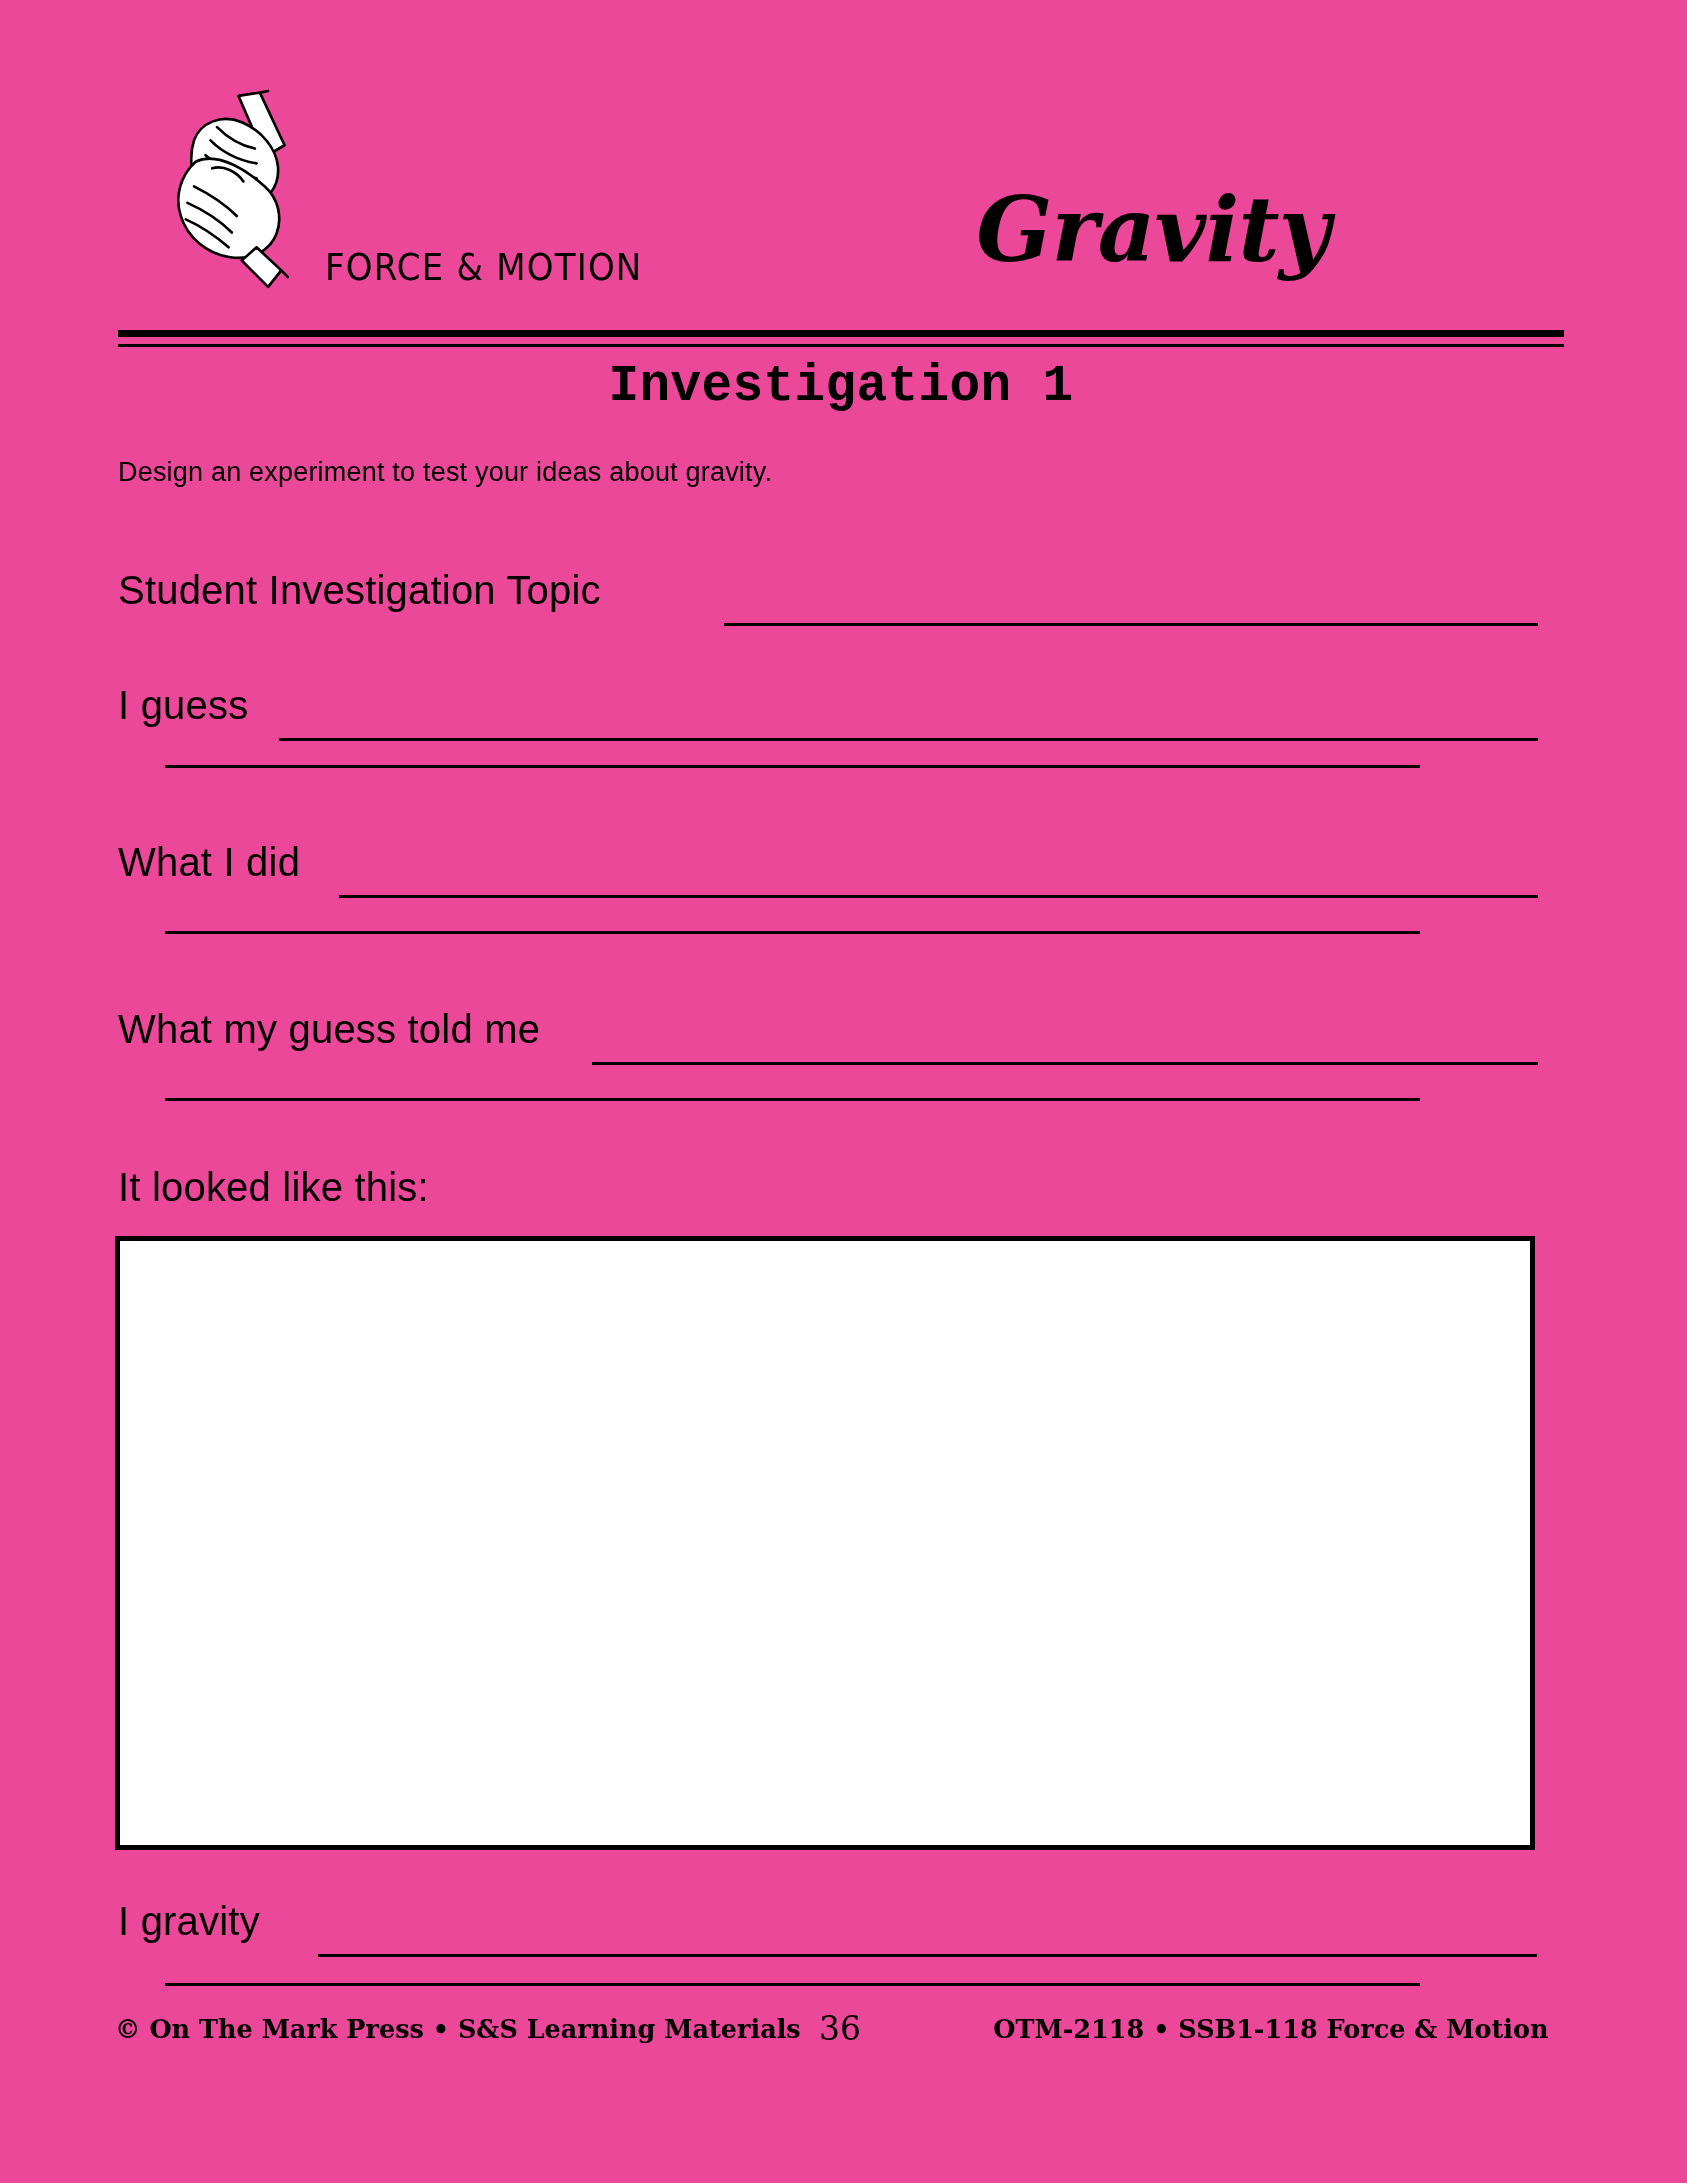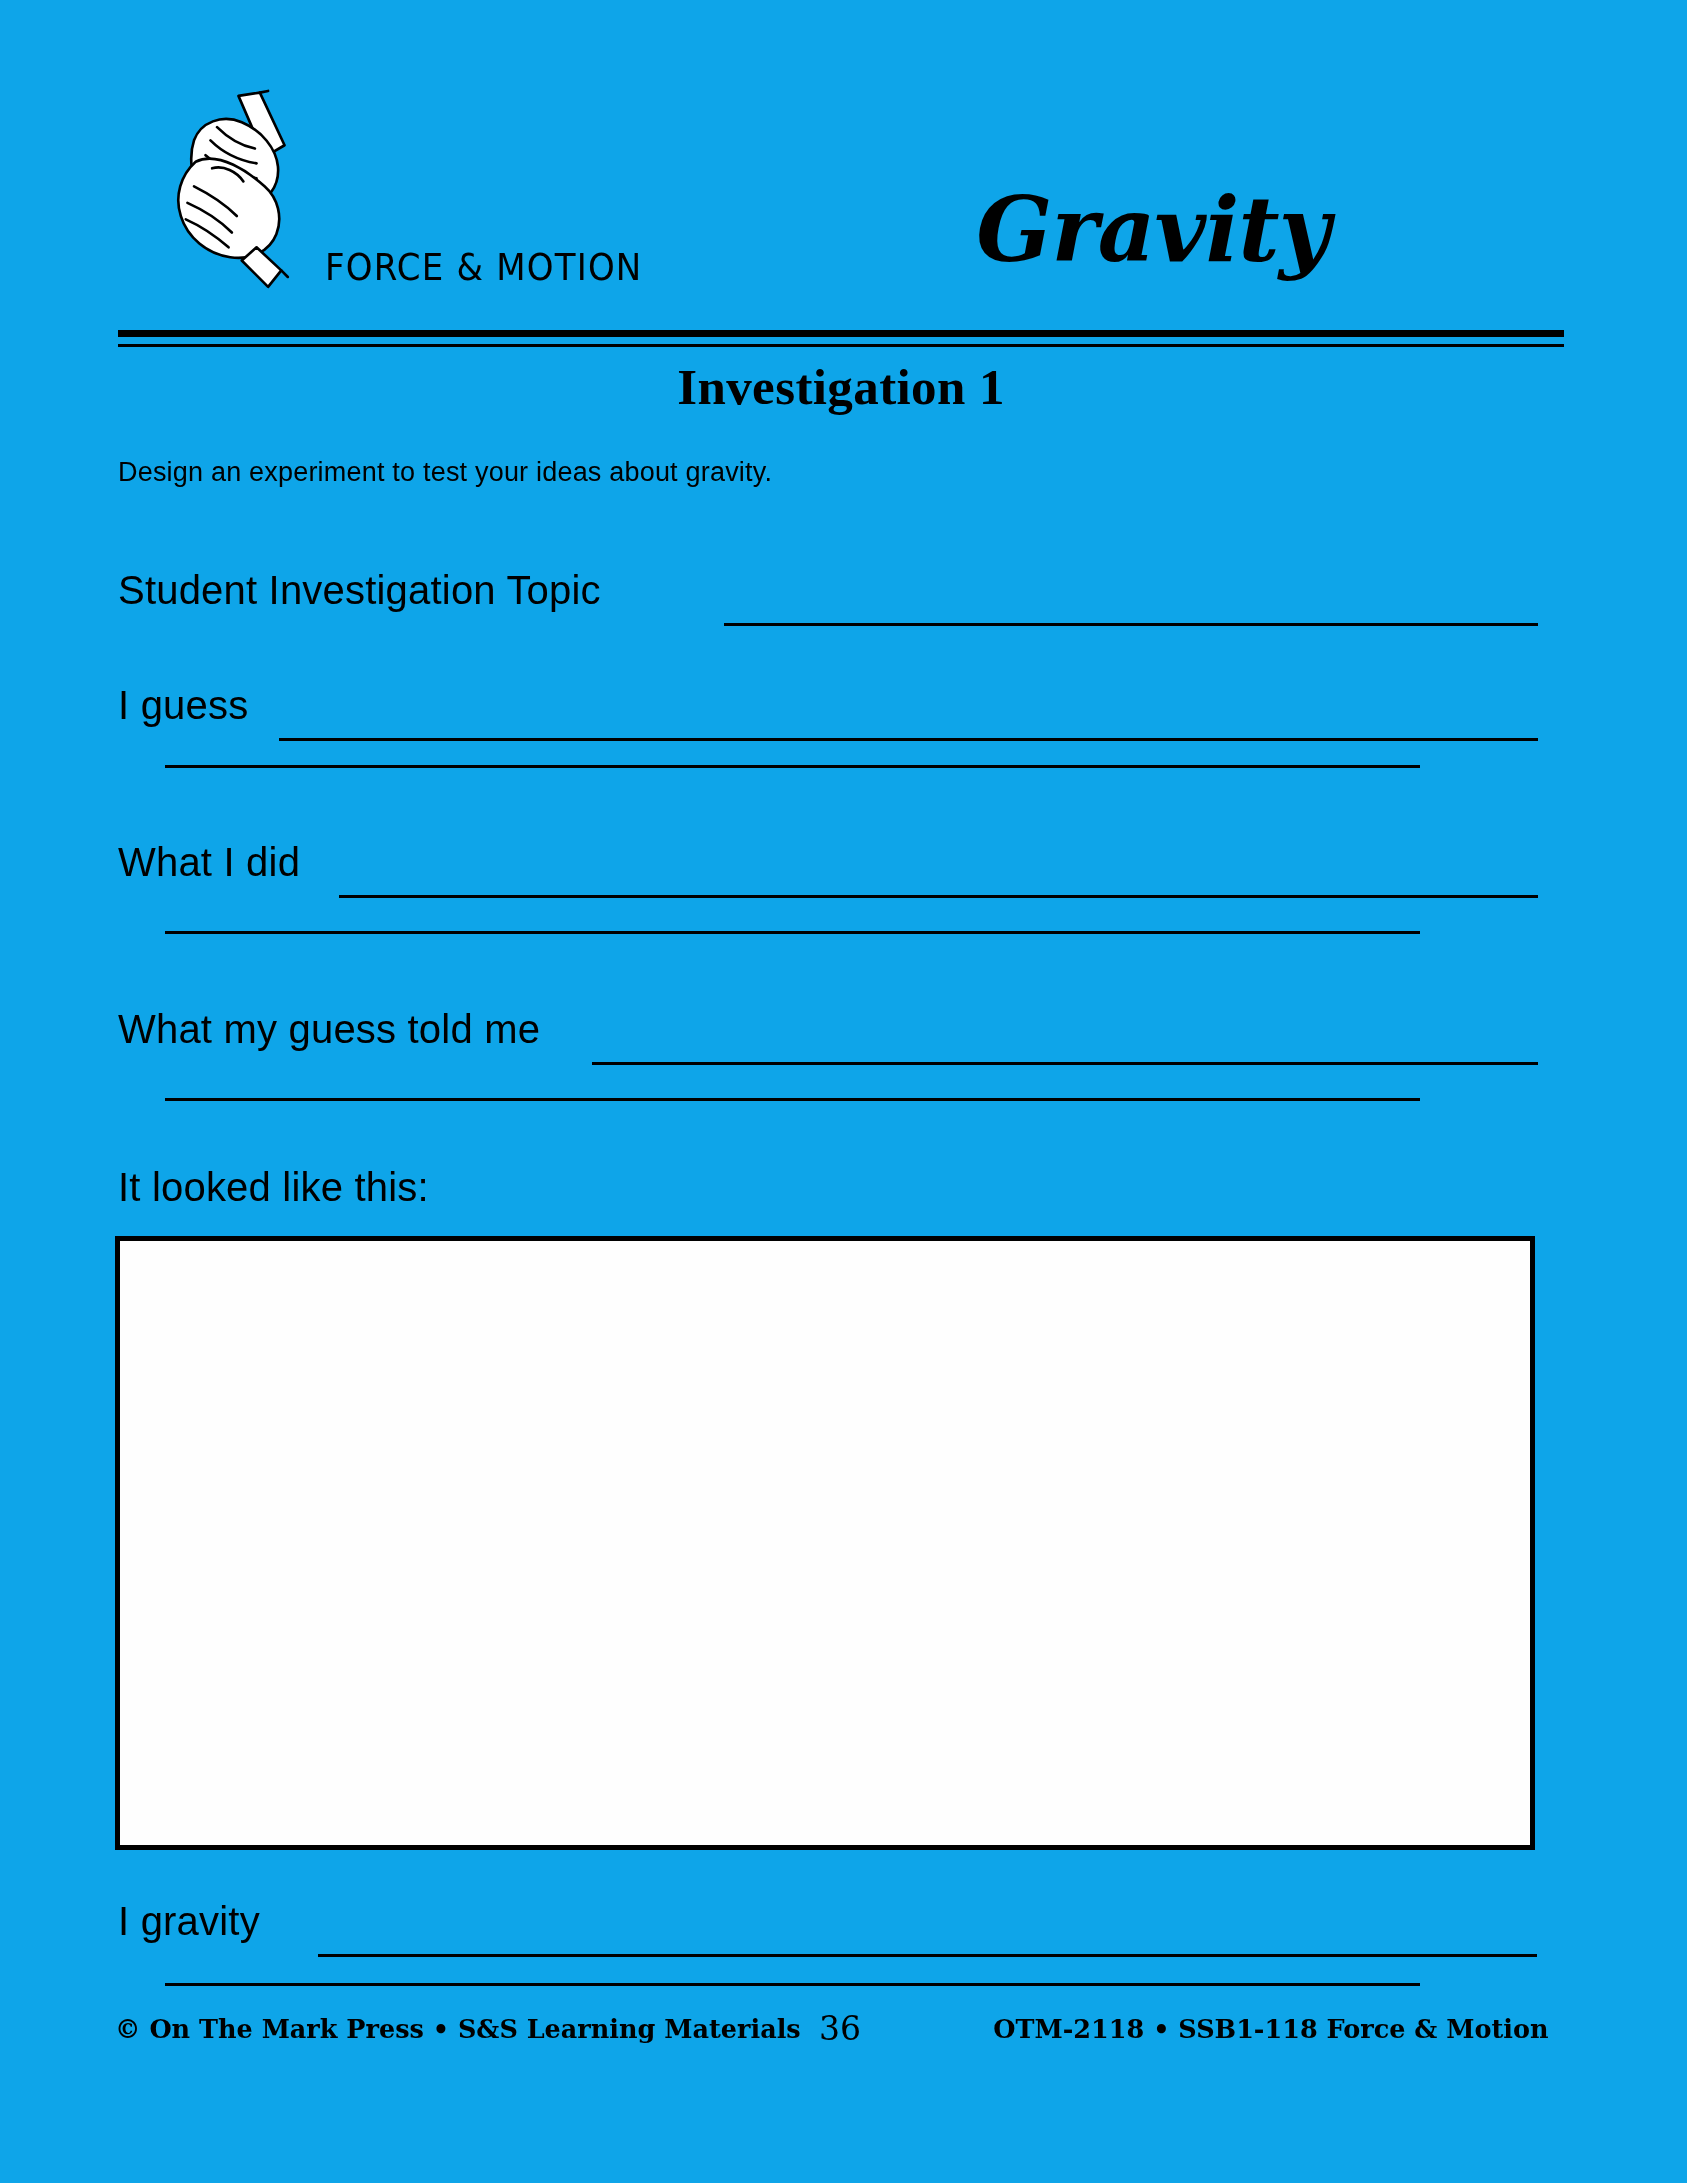--- a/index.html
+++ b/index.html
@@ -13,21 +13,21 @@
     font-family: "Liberation Sans", sans-serif;
     color: #000000;
     position: relative;
     overflow: hidden;
   }
   .page {
     position: absolute;
     left: 0; top: 0;
     width: 1687px;
     height: 2183px;
-    background: #0ea5e9;
+    background: #ec4899;
   }
 
   
   .header {
     position: absolute;
     left: 115px;
     top: 78px;
     width: 1450px;
     height: 239px;
   }
@@ -84,21 +84,21 @@
     background: #000;
   }
 
   
   .section-title {
     position: absolute;
     left: 118px;
     top: 358px;
     width: 1446px;
     text-align: center;
-    font-family: Liberation Serif, serif;
+    font-family: Liberation Mono, monospace;
     font-weight: bold;
     font-size: 51px;
     letter-spacing: 0.4px;
   }
 
   
   .intro {
     position: absolute;
     left: 118px;
     top: 457px;

